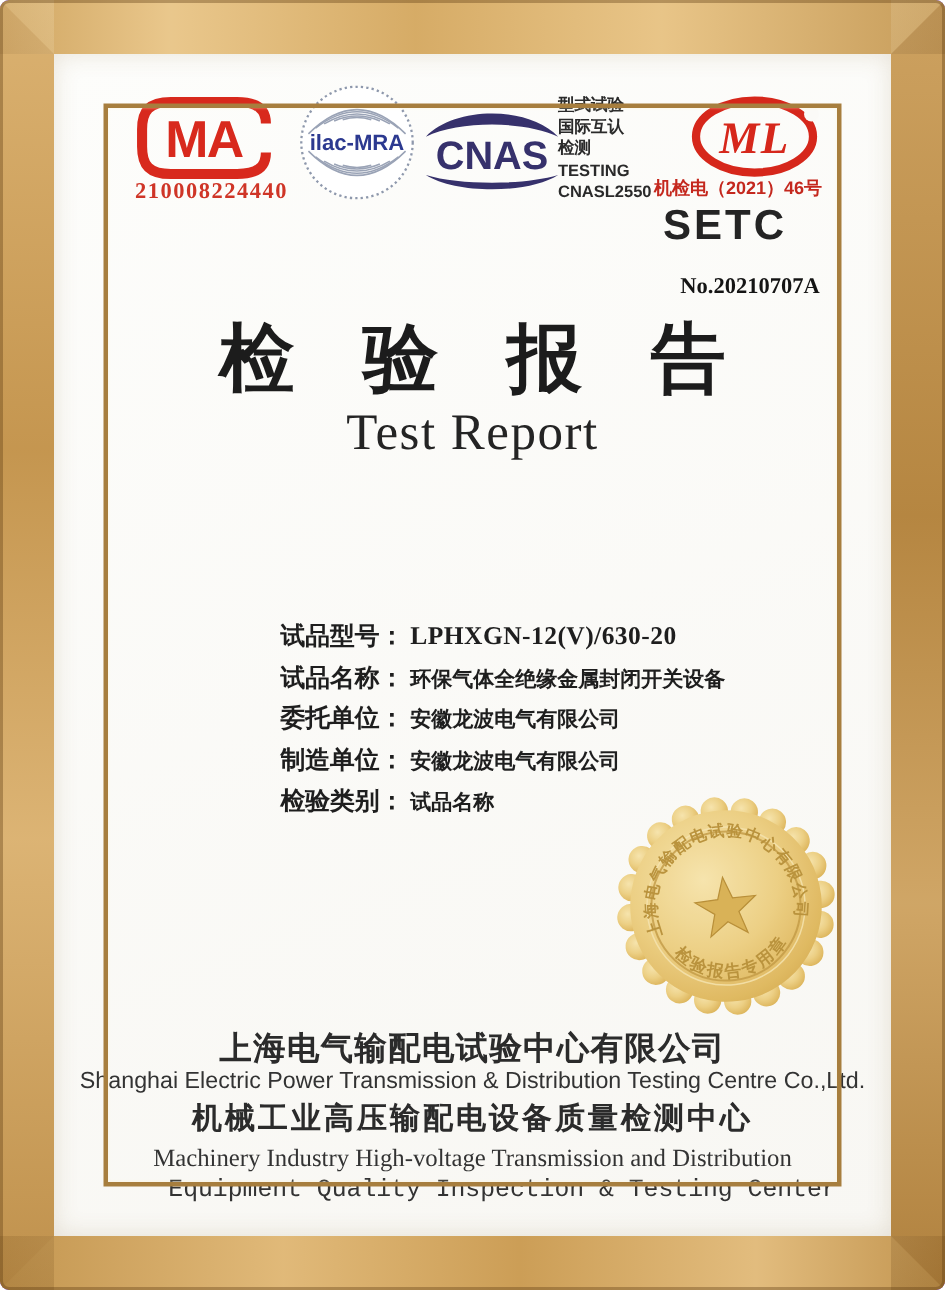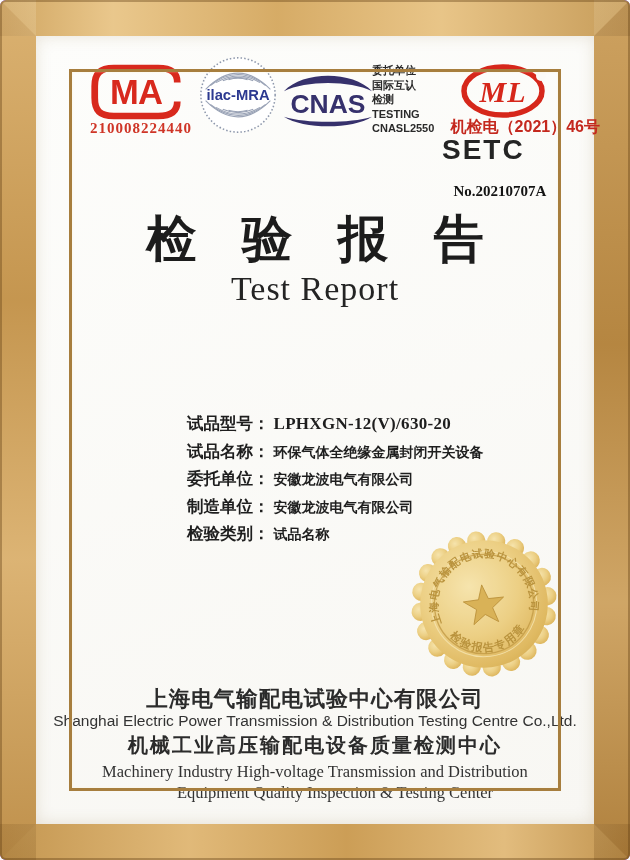--- a/index.html
+++ b/index.html
@@ -23,41 +23,41 @@
   
   .paper{position:absolute;inset:36px;background:linear-gradient(160deg,#fdfdfb,#f8f7f3);
          box-shadow:inset 0 0 16px rgba(125,92,40,.16);}
   .abs{position:absolute;}
   .center{left:0;right:0;text-align:center;}
   
   .cma-num{left:40px;top:84px;width:130px;text-align:center;font-family:"Liberation Serif",serif;
            font-weight:700;font-size:15px;color:#cf3527;letter-spacing:1px;}
   .chptl{left:60px;top:99px;font-weight:800;font-size:27px;color:#1563c0;letter-spacing:1px;}
   .cnas-text{left:336px;top:27px;font-size:11px;font-weight:700;color:#2a2a2a;line-height:14.5px;}
-  .ml-doc{left:412px;top:81px;width:152px;text-align:right;font-size:16px;font-weight:700;color:#c4281e;}
+  .ml-doc{left:400px;top:81px;width:152px;text-align:left;font-size:12px;font-weight:700;color:#c4281e;}
   .setc{left:406px;top:98px;font-weight:800;font-size:28px;color:#242424;letter-spacing:2px;}
   .report-no{left:398px;top:147px;width:132px;text-align:center;font-family:"Liberation Serif",serif;
              font-weight:700;font-size:15px;color:#141414;}
   
   .title-zh{top:170px;font-size:50px;font-weight:700;color:#1c1c1c;letter-spacing:16px;margin-left:16px;}
   .title-en{top:234px;font-family:"Liberation Serif",serif;font-size:34px;color:#242424;letter-spacing:1px;}
   
   .fields{left:151px;top:354px;margin-top:23px;}
   .field-row{display:flex;align-items:baseline;height:27.5px;}
   .field-label{font-size:16.5px;font-weight:700;color:#1e1e1e;white-space:pre;}
   .field-value{font-size:14px;font-weight:700;color:#1e1e1e;margin-left:4px;}
   .field-value.serif{font-family:"Liberation Serif",serif;font-size:17px;letter-spacing:.3px;}
   
   .seal{left:372px;top:492px;width:152px;height:152px;opacity:.97;}
   
   .f-zh1{top:648px;font-size:21.5px;font-weight:700;color:#2b2b2b;letter-spacing:1px;}
   .f-en1{top:676px;font-family:Liberation Sans, sans-serif;font-size:15.5px;color:#333;}
   .f-zh2{top:696px;font-size:20px;font-weight:700;color:#2b2b2b;letter-spacing:2px;}
   .f-en2a{top:726px;font-family:"Liberation Serif",serif;font-size:16.5px;color:#333;}
-  .f-en2b{top:747px;font-family:Liberation Serif, serif;font-size:16.5px;color:#333;padding-left:40px;}
+  .f-en2b{top:747px;font-family:Liberation Mono, monospace;font-size:16.5px;color:#333;padding-left:40px;}
 </style>
 </head>
 <body>
 
 <div id="certificate">
   <div class="frame"></div>
   <div class="sheen top"></div>
   <div class="sheen bottom"></div>
   <div class="sheen left"></div>
   <div class="sheen right"></div>
@@ -87,21 +87,21 @@
       </g>
       <text x="42" y="47" text-anchor="middle" font-size="15.5" font-weight="bold" fill="#2c3990" font-family="'Liberation Sans',sans-serif">ilac-MRA</text>
     </svg>
 
     <svg class="abs" style="left:243px;top:30px" width="98" height="66" viewBox="0 0 100 66">
       <path d="M 5 25 C 25 4 75 4 95 25 C 72 14 28 14 5 25 Z" fill="#36316c"></path>
       <text x="50" y="47" text-anchor="middle" font-size="27" font-weight="bold" fill="#36316c" font-family="'Liberation Sans',sans-serif">CNAS</text>
       <path d="M 5 51 C 25 64 75 64 95 51 C 72 58 28 58 5 51 Z" fill="#36316c"></path>
     </svg>
     <div class="abs cnas-text">
-      <div>委托单位</div>
+      <div>型式试验</div>
       <div>国际互认</div>
       <div>检测</div>
       <div>TESTING</div>
       <div>CNASL2550</div>
     </div>
 
     <svg class="abs" style="left:421px;top:27px" width="92" height="56" viewBox="0 0 92 56">
       <ellipse cx="46" cy="28" rx="39" ry="24" fill="none" stroke="#d6271b" stroke-width="5.5"></ellipse>
       <circle cx="84" cy="13" r="5" fill="#fbfaf7"></circle>
       <text x="46" y="39" text-anchor="middle" font-size="30" font-weight="bold" font-style="italic" fill="#d6271b" font-family="'Liberation Serif',serif" letter-spacing="1">ML</text>

